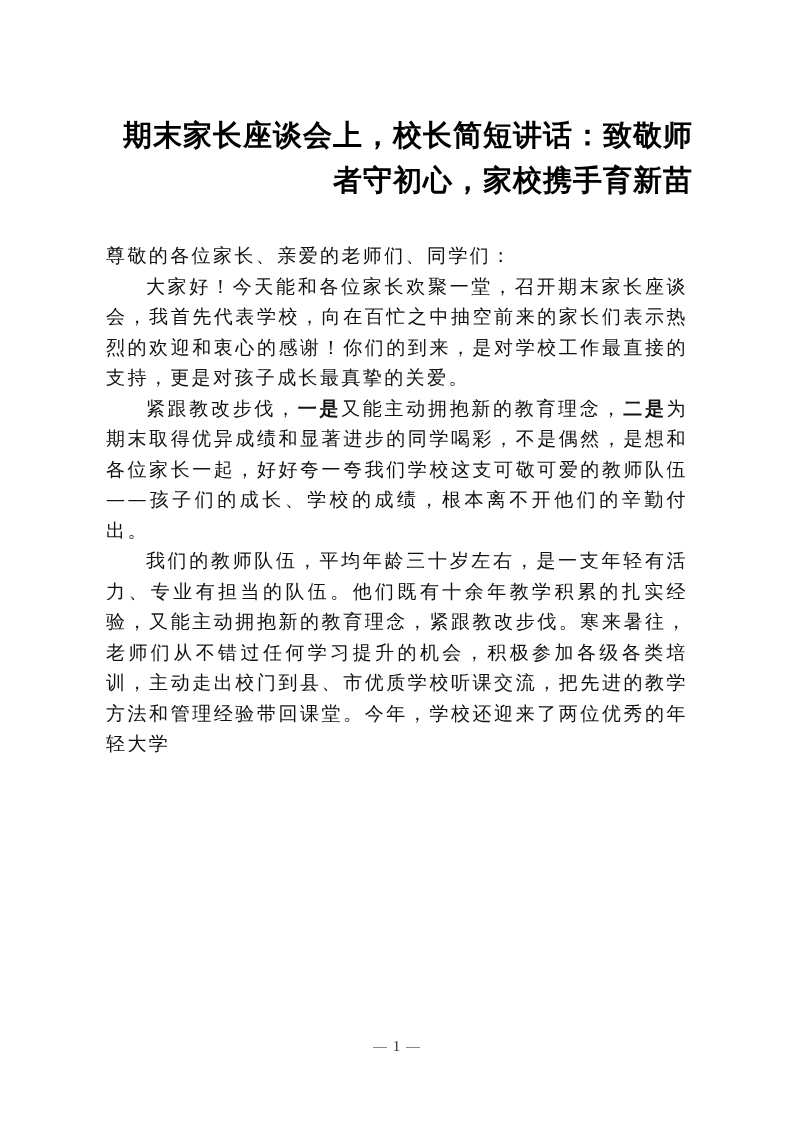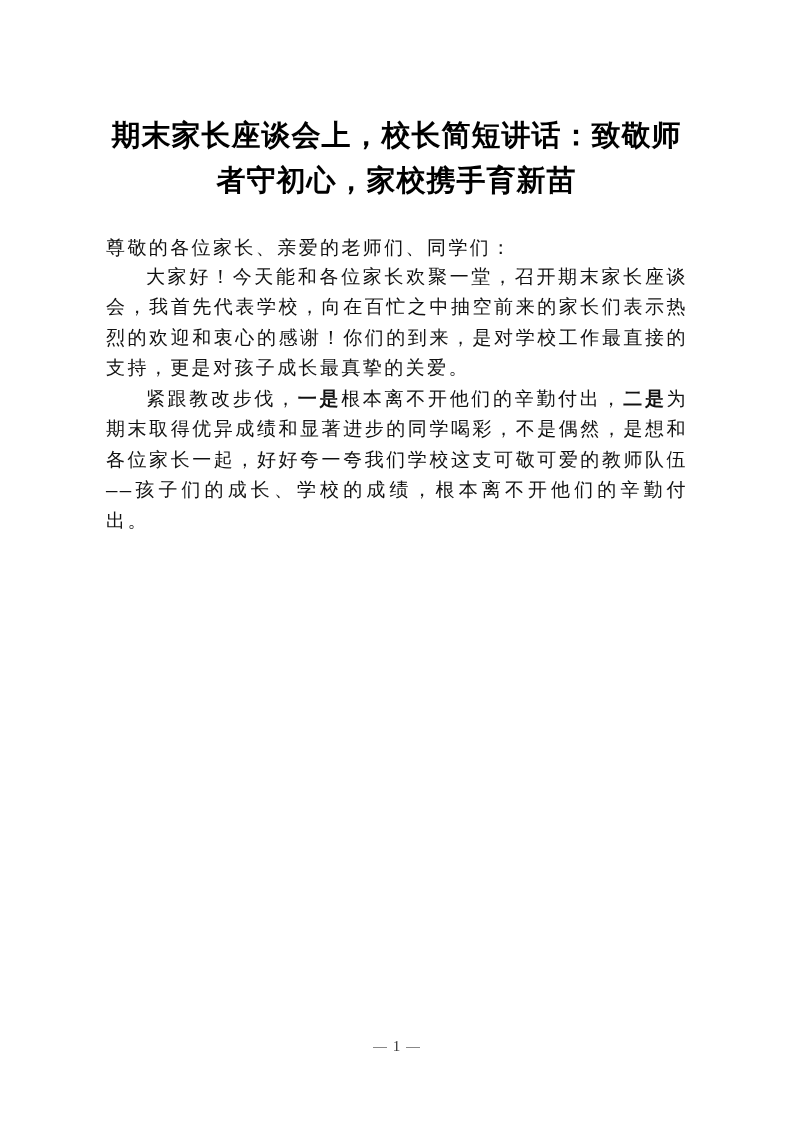--- a/index.html
+++ b/index.html
@@ -1,45 +1,46 @@
 <!DOCTYPE html>
 <html><head>
 <meta charset="utf-8">
 <style>
   html, body { margin: 0; padding: 0; background: #ffffff; }
   body { width: 793px; height: 1122px; position: relative; overflow: hidden; }
   .page { position: absolute; left: 0; top: 0; width: 793px; height: 1122px; background: #fff; }
   .title {
     position: absolute; left: 100px; top: 113px; width: 593px;
-    text-align: center;
+    text-align: right;
     font-family: "DejaVu Sans", sans-serif; font-weight: bold;
     font-size: 29px; line-height: 45px; color: #000; letter-spacing: 1px;
   }
   .body {
-    position: absolute; left: 106px; top: 232px; width: 582px;
+    position: absolute; left: 106px; top: 240px; width: 582px;
     font-family: "DejaVu Serif", serif; font-size: 19px; line-height: 30.5px;
     color: #111; text-align: justify; letter-spacing: 2.4px;
   }
   .body p { margin: 0; }
-  .body p.indent { text-indent: 2.1em; font-family: Liberation Mono, monospace; }
+  .body p.indent { text-indent: 2.1em; }
   .body b { font-weight: bold; }
   .footer {
     position: absolute; left: 0; top: 1038px; width: 793px; text-align: center;
     font-family: "Liberation Serif", serif; font-size: 15px; color: #333;
   }
   .footer .dash { display: inline-block; width: 14px; height: 1px; background: #888; vertical-align: middle; margin: 0 6px; }
 </style>
 </head>
 <body>
 
 <div class="page">
   <div class="title">期末家长座谈会上，校长简短讲话：致敬师者守初心，家校携手育新苗</div>
 
   <div class="body">
     <p>尊敬的各位家长、亲爱的老师们、同学们：</p>
     <p class="indent">大家好！今天能和各位家长欢聚一堂，召开期末家长座谈会，我首先代表学校，向在百忙之中抽空前来的家长们表示热烈的欢迎和衷心的感谢！你们的到来，是对学校工作最直接的支持，更是对孩子成长最真挚的关爱。</p>
-    <p class="indent"><span>紧跟教改步伐，</span><b>一是</b><span>根本离不开他们的辛勤付出，</span><b>二是</b><span>为期末取得优异成绩和显著进步的同学喝彩，不是偶然，是想和各位家长一起，好好夸一夸我们学校这支可敬可爱的教师队伍——孩子们的成长、学校的成绩，根本离不开他们的辛勤付出。</span></p>
+    <p class="indent"><span>紧跟教改步伐，</span><b>一是</b><span>又能主动拥抱新的教育理念，</span><b>二是</b><span>为期末取得优异成绩和显著进步的同学喝彩，不是偶然，是想和各位家长一起，好好夸一夸我们学校这支可敬可爱的教师队伍——孩子们的成长、学校的成绩，根本离不开他们的辛勤付出。</span></p>
+    <p class="indent">我们的教师队伍，平均年龄三十岁左右，是一支年轻有活力、专业有担当的队伍。他们既有十余年教学积累的扎实经验，又能主动拥抱新的教育理念，紧跟教改步伐。寒来暑往，老师们从不错过任何学习提升的机会，积极参加各级各类培训，主动走出校门到县、市优质学校听课交流，把先进的教学方法和管理经验带回课堂。今年，学校还迎来了两位优秀的年轻大学</p>
   </div>
 
   <div class="footer">
     <span class="dash"></span><span>1</span><span class="dash"></span>
   </div>
 </div>
 
 </body></html>

